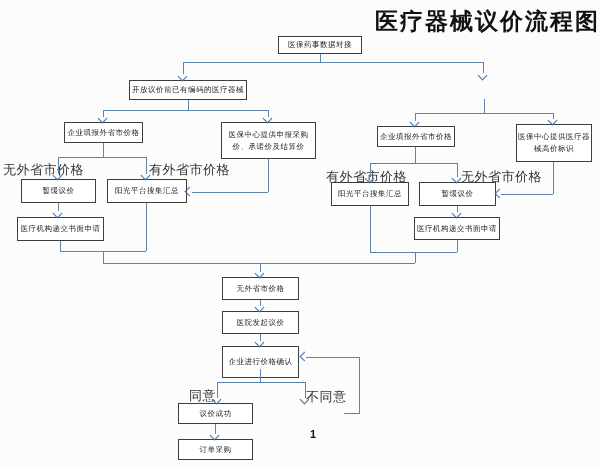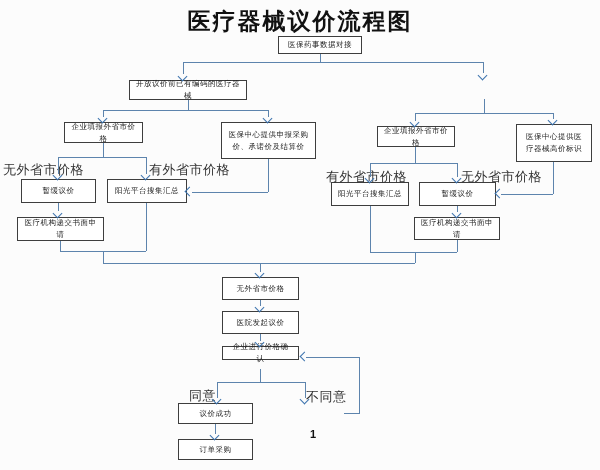--- a/index.html
+++ b/index.html
@@ -1,24 +1,24 @@
 <!DOCTYPE html>
 <html style="--line: #5d84ad; --arrow: #3c73ae; --box-border: #3e3e3e; --box-fill: #ffffff; --text: #222222; --title: #111111;"><head>
 <meta charset="utf-8">
 <style>
   html,body{margin:0;padding:0;background:#fff;}
   .stage{position:relative;width:600px;height:470px;background:#fcfcfc;
          font-family:"Liberation Sans",sans-serif;overflow:hidden;}
-  .title{position:absolute;top:6px;left:0;width:100%;text-align:center;
+  .title{position:absolute;top:6px;left:0;width:100%;text-align:right;
          font-size:23px;font-weight:bold;letter-spacing:2px;
          color:var(--title,#111);font-family:"Liberation Serif",serif;}
   .box{position:absolute;box-sizing:border-box;border:1px solid var(--box-border,#3e3e3e);
        background:var(--box-fill,#fff);color:var(--text,#222);
        display:flex;align-items:center;justify-content:center;text-align:center;
-       font-size:7.5px;letter-spacing:.5px;line-height:1.55;padding:1px 6px;}
+       font-size:7.5px;letter-spacing:.5px;line-height:1.55;padding:1px 0;}
   .elabel{position:absolute;font-size:13px;color:#333;letter-spacing:.5px;white-space:nowrap;font-family:Liberation Mono, monospace;}
   .vl,.hl{position:absolute;background:var(--line,#5d84ad);}
   .vl{width:1px;} .hl{height:1px;}
   .chev{position:absolute;width:6px;height:6px;border:solid var(--arrow,#3c73ae);
         border-width:0 1.6px 1.6px 0;}
   .cd{transform:rotate(45deg);} .cl{transform:rotate(135deg);}
   .pagenum{position:absolute;left:310px;top:428px;font-size:11px;font-weight:bold;color:#111;}
 </style>
 </head>
 <body>
@@ -34,21 +34,21 @@
   <div class="box" style="left:21px;top:179px;width:75px;height:24px">暂缓议价</div>
   <div class="box" style="left:107px;top:179px;width:80px;height:24px">阳光平台搜集汇总</div>
   <div class="box" style="left:17px;top:217px;width:87px;height:24px">医疗机构递交书面申请</div>
   <div class="box" style="left:377px;top:126px;width:78px;height:21px">企业填报外省市价格</div>
   <div class="box" style="left:516px;top:124px;width:76px;height:38px">医保中心提供医疗器械高价标识</div>
   <div class="box" style="left:331px;top:182px;width:78px;height:24px">阳光平台搜集汇总</div>
   <div class="box" style="left:419px;top:182px;width:77px;height:24px">暂缓议价</div>
   <div class="box" style="left:414px;top:217px;width:86px;height:23px">医疗机构递交书面申请</div>
   <div class="box" style="left:222px;top:277px;width:77px;height:23px">无外省市价格</div>
   <div class="box" style="left:222px;top:311px;width:77px;height:23px">医院发起议价</div>
-  <div class="box" style="left:222px;top:346px;width:77px;height:14px">企业进行价格确认</div>
+  <div class="box" style="left:222px;top:346px;width:77px;height:32px">企业进行价格确认</div>
   <div class="box" style="left:178px;top:403px;width:75px;height:21px">议价成功</div>
   <div class="box" style="left:178px;top:439px;width:75px;height:21px">订单采购</div>
 
   <div class="elabel" style="left:3px;top:161px">无外省市价格</div>
   <div class="elabel" style="left:149px;top:161px">有外省市价格</div>
   <div class="elabel" style="left:326px;top:168px">有外省市价格</div>
   <div class="elabel" style="left:461px;top:168px">无外省市价格</div>
   <div class="elabel" style="left:189px;top:387px">同意</div>
   <div class="elabel" style="left:306px;top:388px">不同意</div>
 

